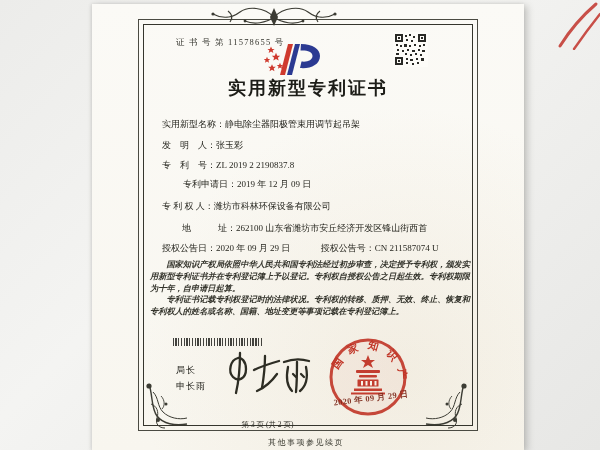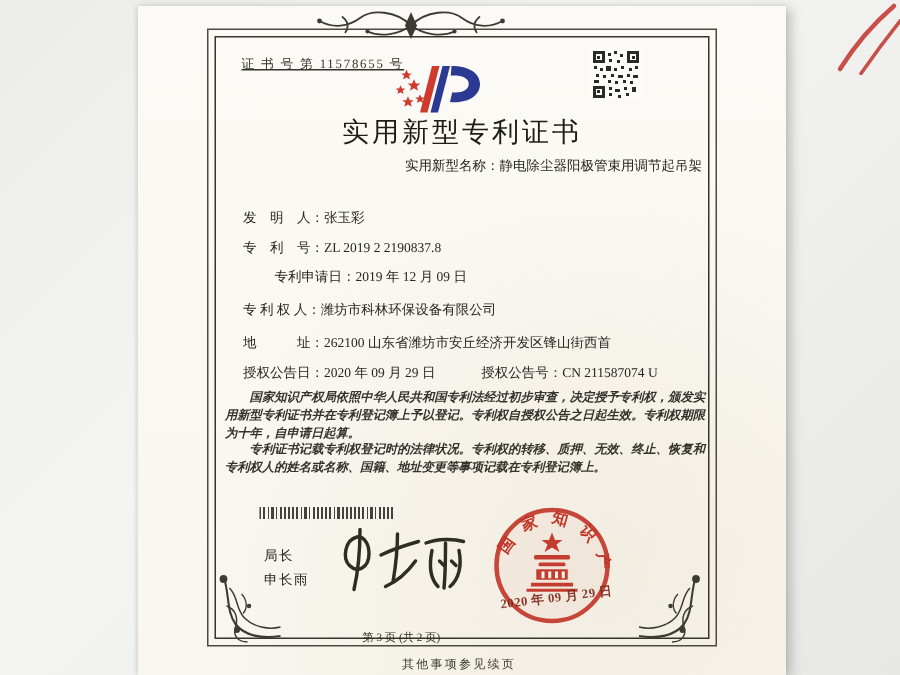--- a/index.html
+++ b/index.html
@@ -12,22 +12,22 @@
   .abs{position:absolute;}
   .paper{
     left:92px;top:4px;width:432px;height:446px;
     background:#faf9f4;
     background-image:radial-gradient(circle at 72% 82%, rgba(205,180,135,0.14), rgba(0,0,0,0) 55%),
                      linear-gradient(180deg,#fbfaf6 0%,#f8f6ef 100%);
     box-shadow:3px 2px 7px rgba(60,60,55,0.28), -1px 0 3px rgba(60,60,55,0.12);
   }
   .frame-outer{left:138px;top:19px;width:340px;height:412px;border:1px solid #4a4a42;box-sizing:border-box;}
   .frame-inner{left:143px;top:24px;width:330px;height:402px;border:1.6px solid #35352d;box-sizing:border-box;}
-  .certno{left:161px;top:37px;font-size:8.5px;letter-spacing:1.2px;color:#33332c;text-decoration:underline;}
-  .title{left:150px;top:76px;width:316px;text-align:center;font-size:18px;font-weight:400;
+  .certno{left:176px;top:37px;font-size:8.5px;letter-spacing:1.2px;color:#33332c;}
+  .title{left:150px;top:76px;width:316px;text-align:center;font-size:18px;font-weight:700;
          letter-spacing:2px;color:#1d1d18;}
   .row{left:162px;width:306px;font-size:9px;line-height:11px;color:#26261f;white-space:nowrap;}
   .paras{left:150px;top:259px;width:320px;font-size:8.2px;line-height:11.8px;color:#34342c;
          text-align:justify;font-style:italic;font-weight:bold;}
   .paras p{margin:0;text-indent:2em;}
   .barcode{left:173px;top:338px;width:90px;height:8px;
     background:repeating-linear-gradient(90deg,#23231f 0px,#23231f 1px,transparent 1px,transparent 2.5px,
       #23231f 2.5px,#23231f 4px,transparent 4px,transparent 5.5px);
     opacity:.85;}
   .officer{left:176px;font-size:9px;color:#23231d;letter-spacing:1px;}
@@ -132,26 +132,26 @@
     <g fill="#2a2a26">
       <rect x="5" y="5" width="2" height="2"></rect>
         <rect x="28" y="5" width="2" height="2"></rect>
         <rect x="5" y="28" width="2" height="2"></rect>
     </g>
   </svg>
 </div>
 
 <div class="abs title">实用新型专利证书</div>
 
-<div class="abs row" style="top:105px;text-align:right;">实用新型名称：静电除尘器阳极管束用调节起吊架</div>
+<div class="abs row" style="top:119px;">实用新型名称：静电除尘器阳极管束用调节起吊架</div>
 <div class="abs row" style="top:140px;font-family:Liberation Serif, serif;">发　明　人：张玉彩</div>
 <div class="abs row" style="top:160px;">专　利　号：ZL 2019 2 2190837.8</div>
 <div class="abs row" style="top:179px;margin-left:21px;">专利申请日：2019 年 12 月 09 日</div>
 <div class="abs row" style="top:201px;">专 利 权 人：潍坊市科林环保设备有限公司</div>
-<div class="abs row" style="top:223px;">地　　　址：262100 山东省潍坊市安丘经济开发区锋山街西首</div>
+<div class="abs row" style="top:223px;margin-left:20px;">地　　　址：262100 山东省潍坊市安丘经济开发区锋山街西首</div>
 <div class="abs row" style="top:243px;">
   <span>授权公告日：2020 年 09 月 29 日</span>
   <span style="display:inline-block;width:26px;"></span>
   <span>授权公告号：CN 211587074 U</span>
 </div>
 
 <div class="abs paras">
   <p>国家知识产权局依照中华人民共和国专利法经过初步审查，决定授予专利权，颁发实用新型专利证书并在专利登记簿上予以登记。专利权自授权公告之日起生效。专利权期限为十年，自申请日起算。</p>
   <p>专利证书记载专利权登记时的法律状况。专利权的转移、质押、无效、终止、恢复和专利权人的姓名或名称、国籍、地址变更等事项记载在专利登记簿上。</p>
 </div>

